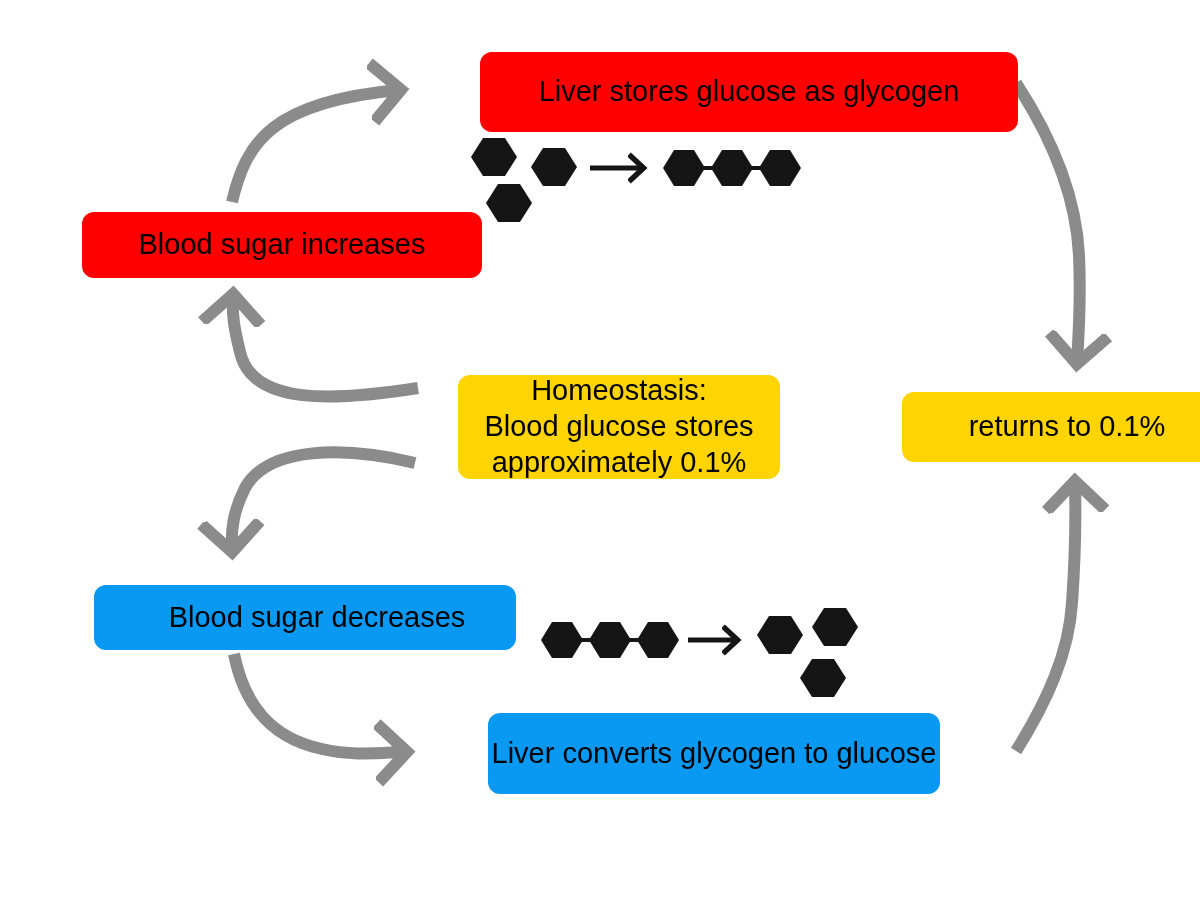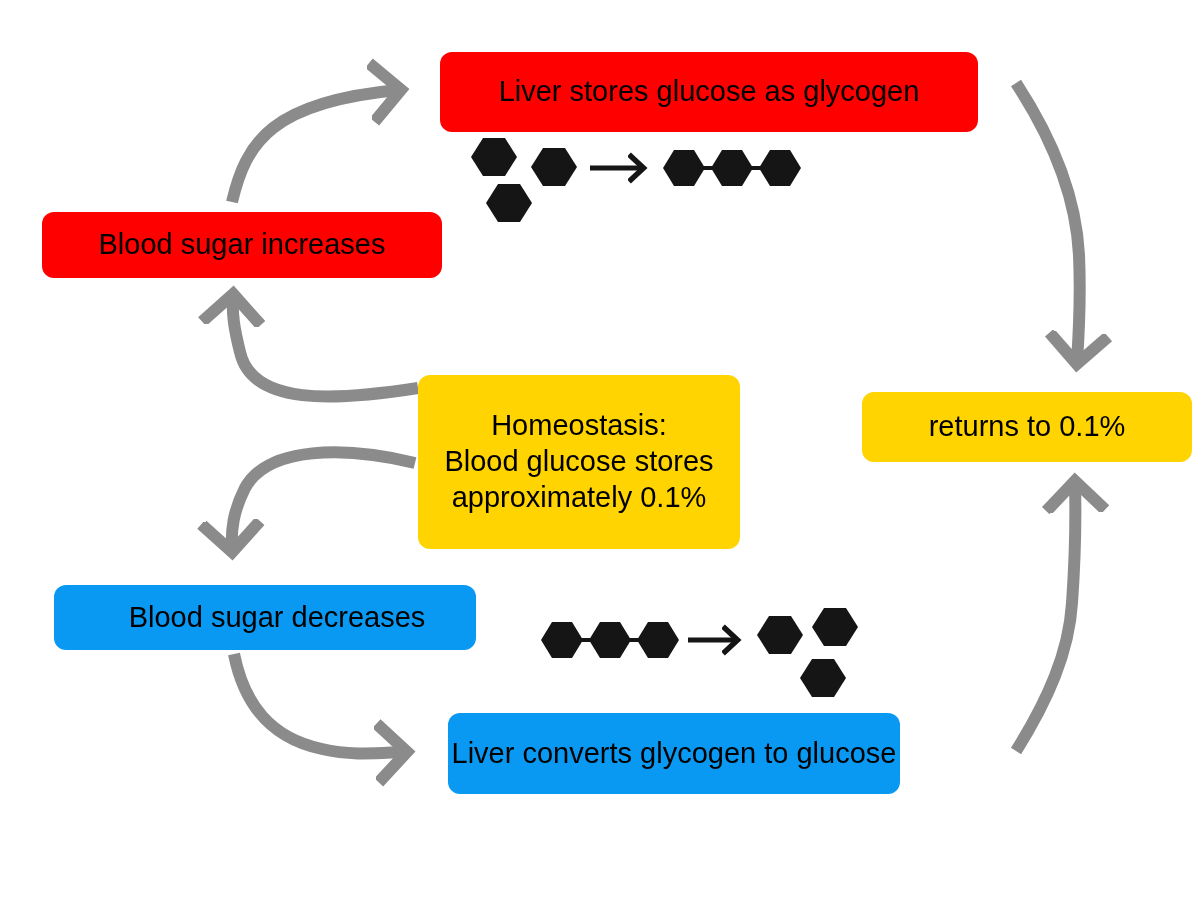--- a/index.html
+++ b/index.html
@@ -14,28 +14,29 @@
     position:absolute;
     display:flex;
     flex-direction:column;
     align-items:center;
     justify-content:center;
     text-align:center;
     border-radius:12px;
     color:#000000;
     font-size:29px;
     line-height:1.24;
+    margin-left:40px;
   }
   .node.red{background:var(--red);}
   .node.yellow{background:var(--yellow);}
   .node.blue{background:var(--blue);}
 
   #store    {left:440px; top:52px;  width:538px; height:80px;}
   #increase {left:42px;  top:212px; width:400px; height:66px;}
-  #homeostasis{left:418px; top:375px; width:322px; height:174px;}
+  #homeostasis{left:418px; top:375px; width:322px; height:104px;}
   #returns  {left:862px; top:392px; width:330px; height:70px;}
   #decrease {left:54px;  top:585px; width:398px; height:65px;padding-left:24px;}
   #convert  {left:448px; top:713px; width:452px; height:81px;}
 
   #arrow-layer{position:absolute;left:0;top:0;}
   .garrow{fill:none;stroke:var(--arrow_gray);stroke-width:12;}
   .gchev{fill:none;stroke:var(--arrow_gray);stroke-width:1;}
   .bline{fill:none;stroke:var(--molecule_black);stroke-width:5;}
   .bchev{fill:none;stroke:var(--molecule_black);stroke-width:1.1;}
   .chainline{fill:none;stroke:var(--molecule_black);stroke-width:4;}

